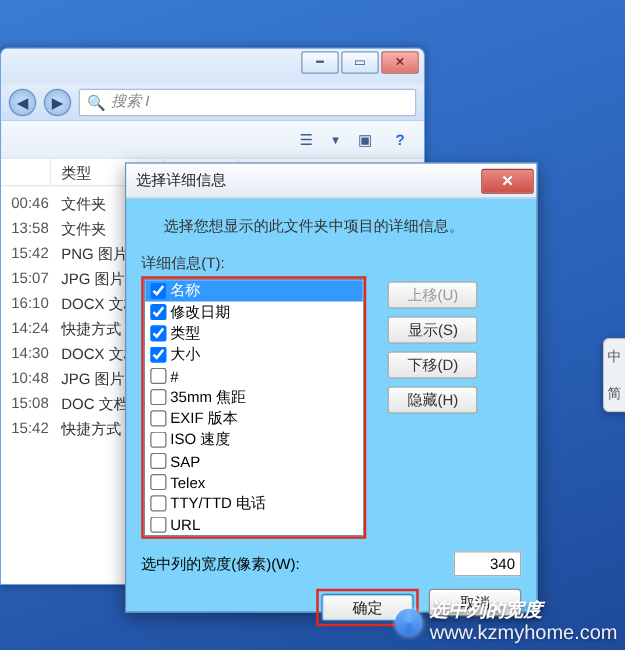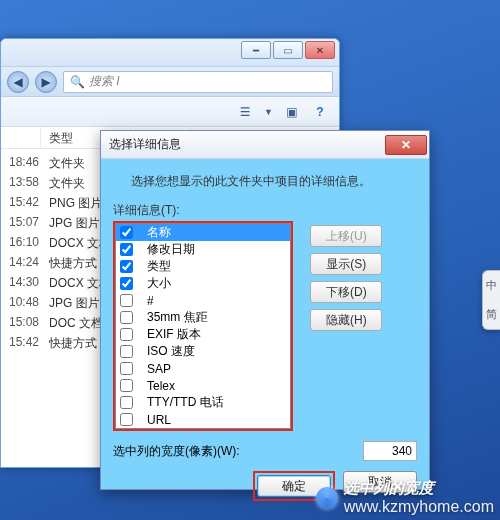--- a/index.html
+++ b/index.html
@@ -116,21 +116,21 @@
   }
   .listbox {
     width:100%; height:100%;
     background:#fff; border:1px solid #828790 ;
     overflow-y:auto;
     font-size:12px;
     position:relative;
   }
   .listitem {
     display:flex; align-items:center;
-    height:17px; padding:0 4px; gap:14px;
+    height:17px; padding:0 4px; gap:3px;
   }
   .listitem input[type=checkbox]{ width:13px;height:13px; margin:0; }
   .listitem.sel { background:#3399ff; color:#fff; }
   .sidebtns {
     display:inline-block; vertical-align:top;
     margin-left: 14px; padding-top: 4px;
   }
   .sidebtns button {
     display:block; width:72px; height:22px; margin-bottom:6px;
     background: linear-gradient(#fdfdfd,#e6e6e6);
@@ -211,21 +211,21 @@
   </div>
   <div class="filepane">
     <div style="flex:1;">
       <div class="colhead">
         <div style="width:40px;"></div>
         <div style="width:90px;">类型</div>
         <div style="width:60px;">大小</div>
       </div>
       <div class="filerows" id="filerows">
           <div class="filerow">
-            <div style="width:40px;color:#555;">18:46</div>
+            <div style="width:40px;color:#555;">00:46</div>
             <div style="width:120px;">文件夹</div>
           </div>
           <div class="filerow">
             <div style="width:40px;color:#555;">13:58</div>
             <div style="width:120px;">文件夹</div>
           </div>
           <div class="filerow">
             <div style="width:40px;color:#555;">15:42</div>
             <div style="width:120px;">PNG 图片文件</div>
           </div>

